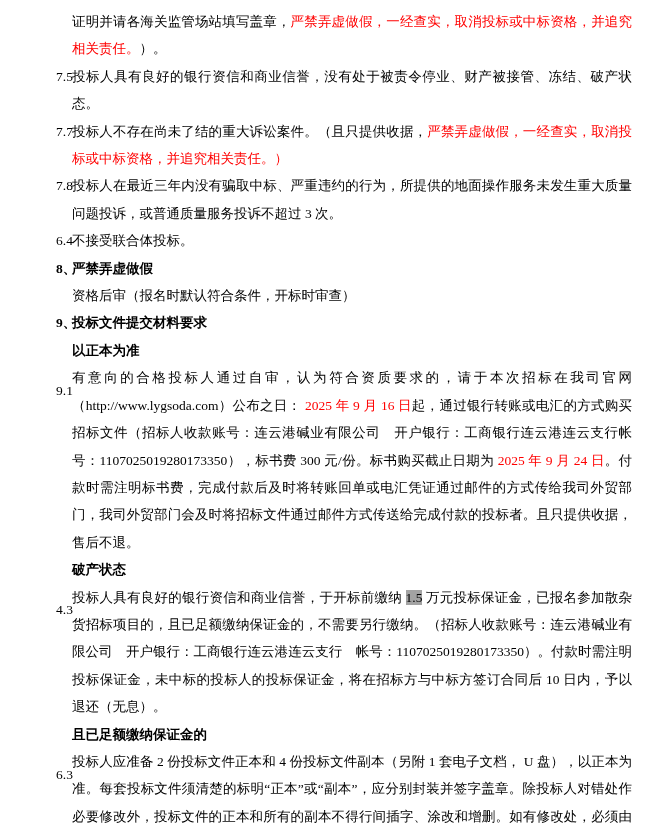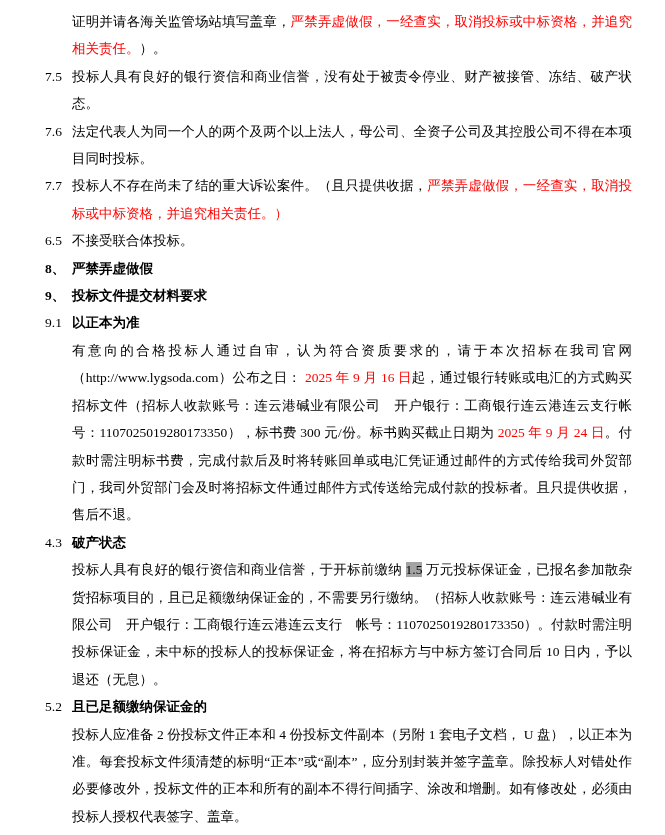--- a/index.html
+++ b/index.html
@@ -27,52 +27,54 @@
     position: relative;
     padding-left: 34px;
     font-size: 13.5px;
     line-height: 27.4px;
     text-align: justify;
     text-justify: inter-ideograph;
     margin: 0;
   }
   .para .num {
     position: absolute;
-    left: 7px;
+    left: 18px;
     top: 0;
     font-size: 13.5px;
     line-height: 27.4px;
   }
   .para.title {
     font-weight: bold;
     text-align: left;
   }
   .para.title .num.plain {
     font-weight: normal;
+    margin-top: 40px;
   }
   .seg.red {
     color: #FF0000;
   }
   .seg.highlight {
     background: #a3a3a3;
     color: #000000;
   }
 </style>
 </head>
 <body>
 
 <div class="page">
   <div class="doc" id="doc">
       <div class="para para"><span class="seg normal">证明并请各海关监管场站填写盖章，</span><span class="seg red">严禁弄虚做假，一经查实，取消投标或中标资格，并追究相关责任。</span><span class="seg normal">）。</span></div>
       <div class="para item"><span class="num">7.5</span><span class="seg normal">投标人具有良好的银行资信和商业信誉，没有处于被责令停业、财产被接管、冻结、破产状态。</span></div>
-      <div class="para item"><span class="num">7.6</span><span class="seg normal">法定代表人为同一个人的两个及两个以上法人，母公司、全资子公司及其控股公司不得在本项目同时投标。</span></div>
       <div class="para item"><span class="num">7.7</span><span class="seg normal">投标人不存在尚未了结的重大诉讼案件。（且只提供收据，</span><span class="seg red">严禁弄虚做假，一经查实，取消投标或中标资格，并追究相关责任。）</span></div>
-      <div class="para item"><span class="num">6.5</span><span class="seg normal">不接受联合体投标。</span></div>
+      <div class="para item"><span class="num">7.8</span><span class="seg normal">投标人在最近三年内没有骗取中标、严重违约的行为，所提供的地面操作服务未发生重大质量问题投诉，或普通质量服务投诉不超过 3 次。</span></div>
+      <div class="para item"><span class="num">6.4</span><span class="seg normal">不接受联合体投标。</span></div>
       <div class="para title"><span class="num">8、</span><span class="seg normal">严禁弄虚做假</span></div>
+      <div class="para para"><span class="seg normal">资格后审（报名时默认符合条件，开标时审查）</span></div>
       <div class="para title"><span class="num">9、</span><span class="seg normal">投标文件提交材料要求</span></div>
       <div class="para title"><span class="num plain">9.1</span><span class="seg normal">以正本为准</span></div>
       <div class="para para"><span class="seg normal">有意向的合格投标人通过自审，认为符合资质要求的，请于本次招标在我司官网（http://www.lygsoda.com）公布之日： </span><span class="seg red">2025 年 9 月 16 日</span><span class="seg normal">起，通过银行转账或电汇的方式购买招标文件（招标人收款账号：连云港碱业有限公司　开户银行：工商银行连云港连云支行帐号：1107025019280173350），标书费 300 元/份。标书购买截止日期为 </span><span class="seg red">2025 年 9 月 24 日</span><span class="seg normal">。付款时需注明标书费，完成付款后及时将转账回单或电汇凭证通过邮件的方式传给我司外贸部门，我司外贸部门会及时将招标文件通过邮件方式传送给完成付款的投标者。且只提供收据，售后不退。</span></div>
       <div class="para title"><span class="num plain">4.3</span><span class="seg normal">破产状态</span></div>
       <div class="para para"><span class="seg normal">投标人具有良好的银行资信和商业信誉，于开标前缴纳 </span><span class="seg highlight">1.5</span><span class="seg normal"> 万元投标保证金，已报名参加散杂货招标项目的，且已足额缴纳保证金的，不需要另行缴纳。（招标人收款账号：连云港碱业有限公司　开户银行：工商银行连云港连云支行　帐号：1107025019280173350）。付款时需注明投标保证金，未中标的投标人的投标保证金，将在招标方与中标方签订合同后 10 日内，予以退还（无息）。</span></div>
-      <div class="para title"><span class="num plain">5.2</span><span class="seg normal">且已足额缴纳保证金的</span></div>
+      <div class="para title"><span class="num plain">6.3</span><span class="seg normal">且已足额缴纳保证金的</span></div>
       <div class="para para"><span class="seg normal">投标人应准备 2 份投标文件正本和 4 份投标文件副本（另附 1 套电子文档， U 盘），以正本为准。每套投标文件须清楚的标明“正本”或“副本”，应分别封装并签字盖章。除投标人对错处作必要修改外，投标文件的正本和所有的副本不得行间插字、涂改和增删。如有修改处，必须由投标人授权代表签字、盖章。</span></div>
     </div>
 </div>
 
 </body></html>

